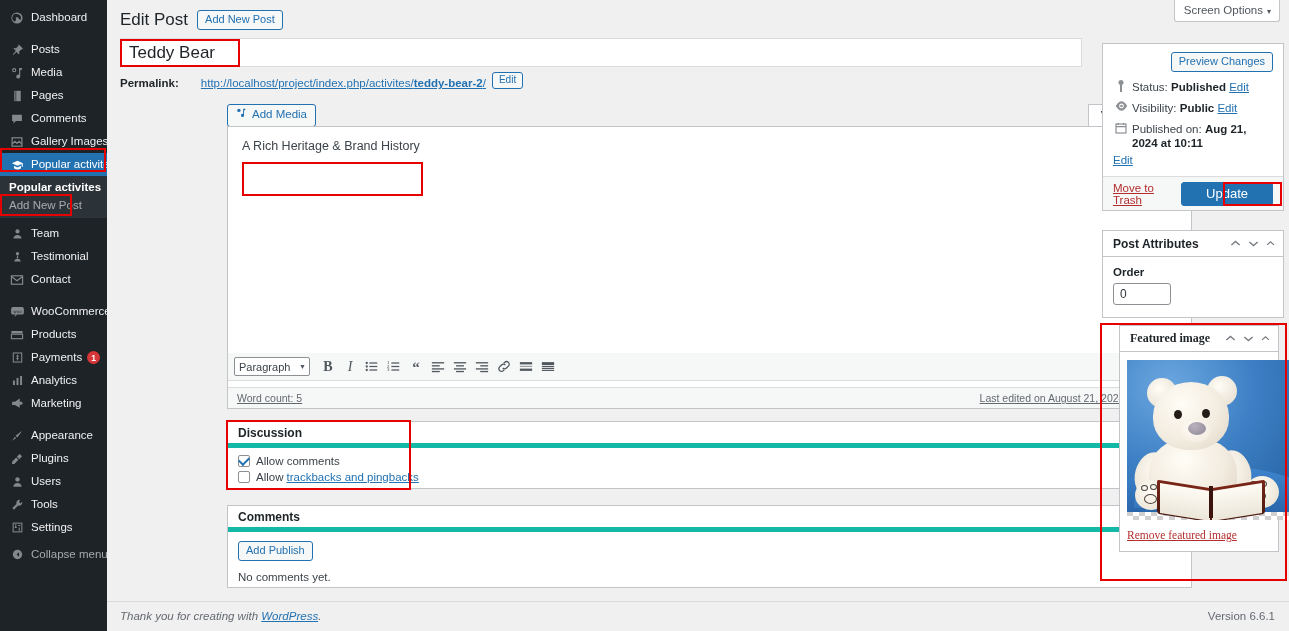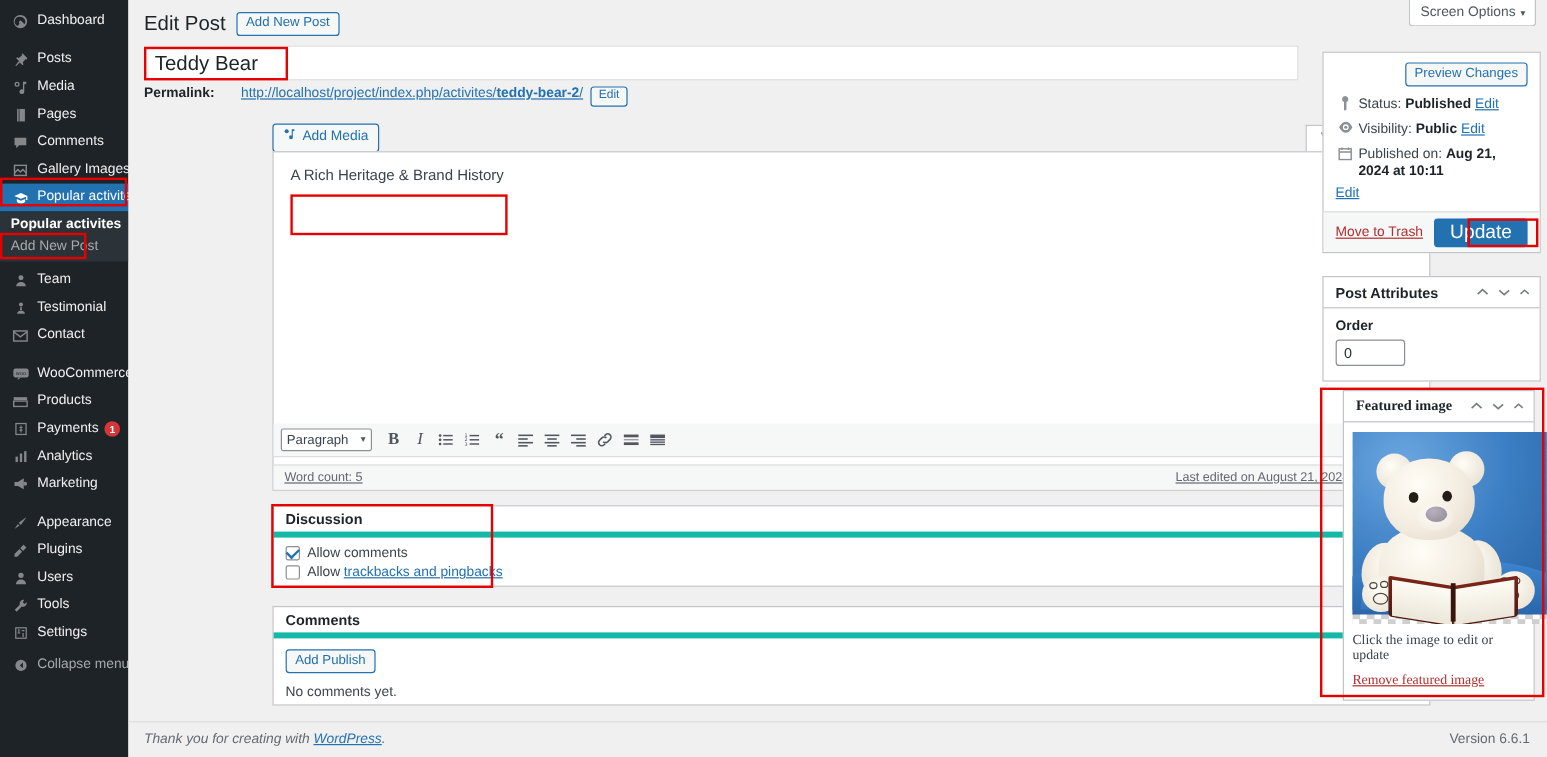--- a/index.html
+++ b/index.html
@@ -107,38 +107,38 @@
     border-radius: 3px;
     font-size: 11px;
     padding: 2px 7px 3px;
     line-height: 13px;
     cursor: pointer;
   }
   .btn-pri {
     display: inline-block;
     background: #2271b1; border: 1px solid #2271b1;
     color: #fff; border-radius: 3px;
-    font-size: 16px; padding: 3px 12px 4px;
+    font-size: 13px; padding: 3px 24px 4px;
     line-height: 15px; cursor: pointer;
   }
 
   
   #title-wrap { position: absolute; left: 13px; top: 38px; width: 962px; }
   #title-input {
     width: 100%; height: 29px;
     background: #fff; border: 1px solid #dcdcde;
     font-size: 17px; color: #1d2327;
     padding: 3px 8px;
     font-family: "Liberation Sans", sans-serif;
     outline: none;
   }
   #permalink {
     position: absolute; left: 13px; top: 72px;
     font-size: 11.5px; color: #1d2327;
-    display: flex; align-items: flex-start; gap: 6px;
+    display: flex; align-items: flex-end; gap: 6px;
   }
   #permalink b { font-weight: bold; }
   #permalink a.plink { color: #2271b1; text-decoration: underline; padding-left: 16px; }
   #permalink a.plink .slug { font-weight: bold; }
   .btn-tiny {
     background: #f6f7f7; border: 1px solid #2271b1; color: #2271b1;
     border-radius: 3px; font-size: 10px; padding: 1px 6px 2px;
     line-height: 12px; cursor: pointer;
   }
 
@@ -927,21 +927,20 @@
             <div class="pawpad" style="left:8px;top:15px;width:13px;height:10px;"></div>
           </div>
           <div class="book">
             <div class="cov-l"></div>
               <div class="cov-r"></div>
             <div class="pg-l"></div>
               <div class="pg-r"></div>
             <div class="spine"></div>
           </div>
         </div>
-        <div id="fi-caption">Click the image to edit or update</div>
         <a id="fi-remove">Remove featured image</a>
       </div>
     </div>
     <div class="hl" style="left:993px; top:323px; width:187px; height:258px;"></div>
 
     <div id="footer-rule"></div>
     <div id="footer-left">
       <span>Thank you for creating with </span><a>WordPress</a><span>.</span>
     </div>
     <div id="footer-right">Version 6.6.1</div>

